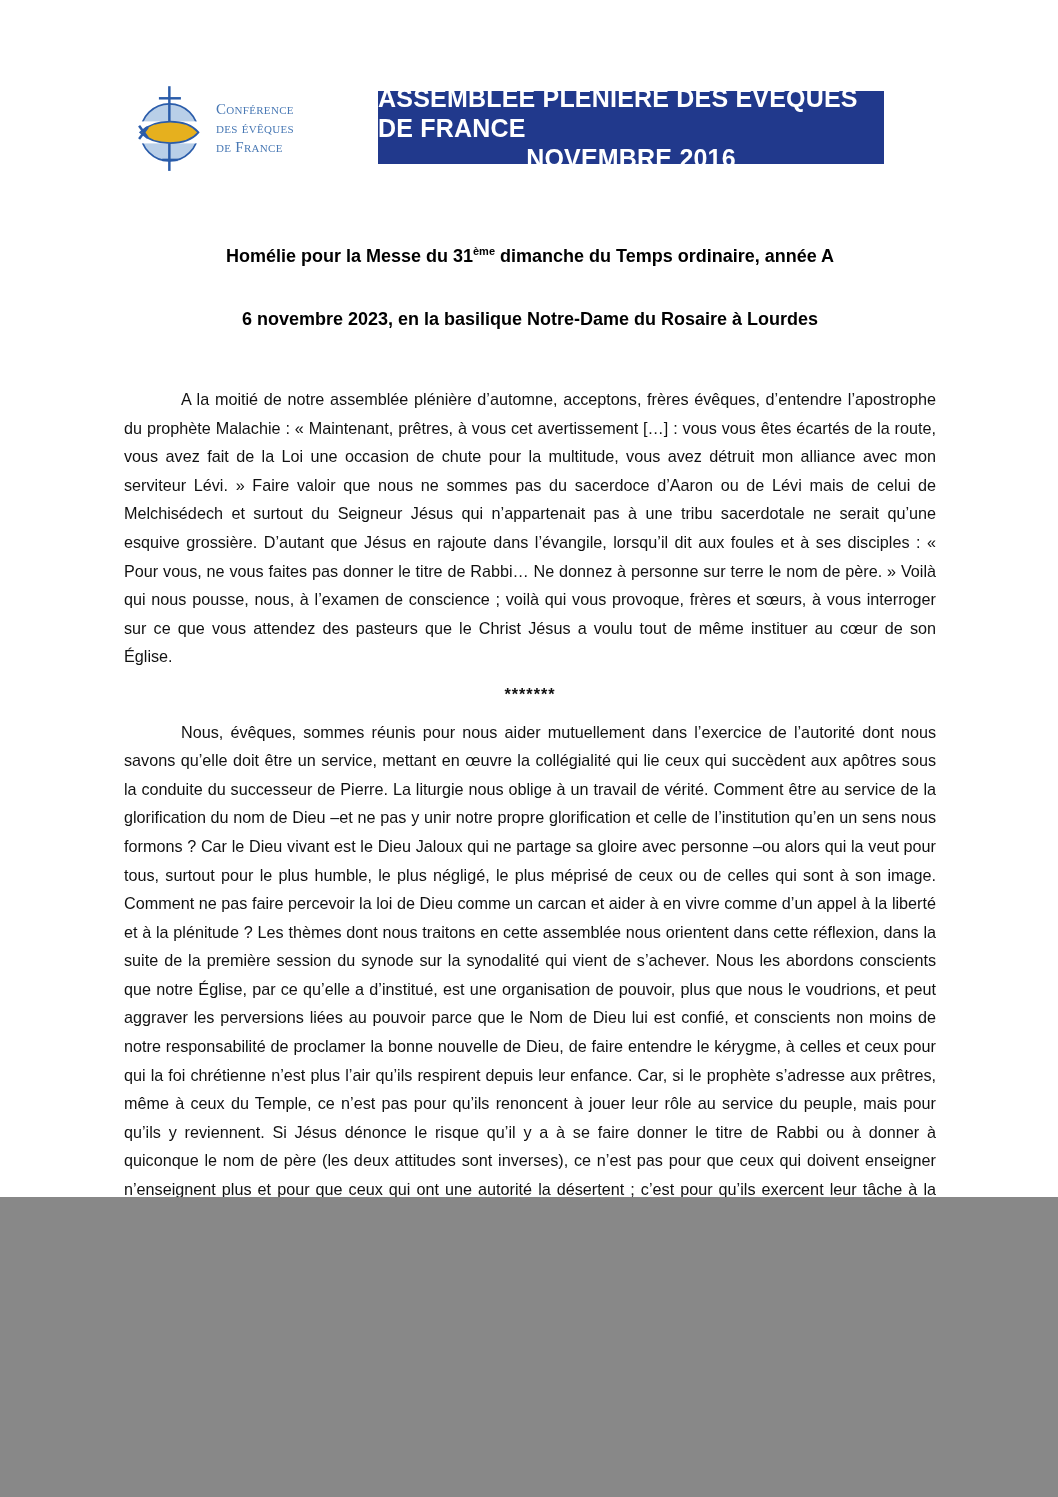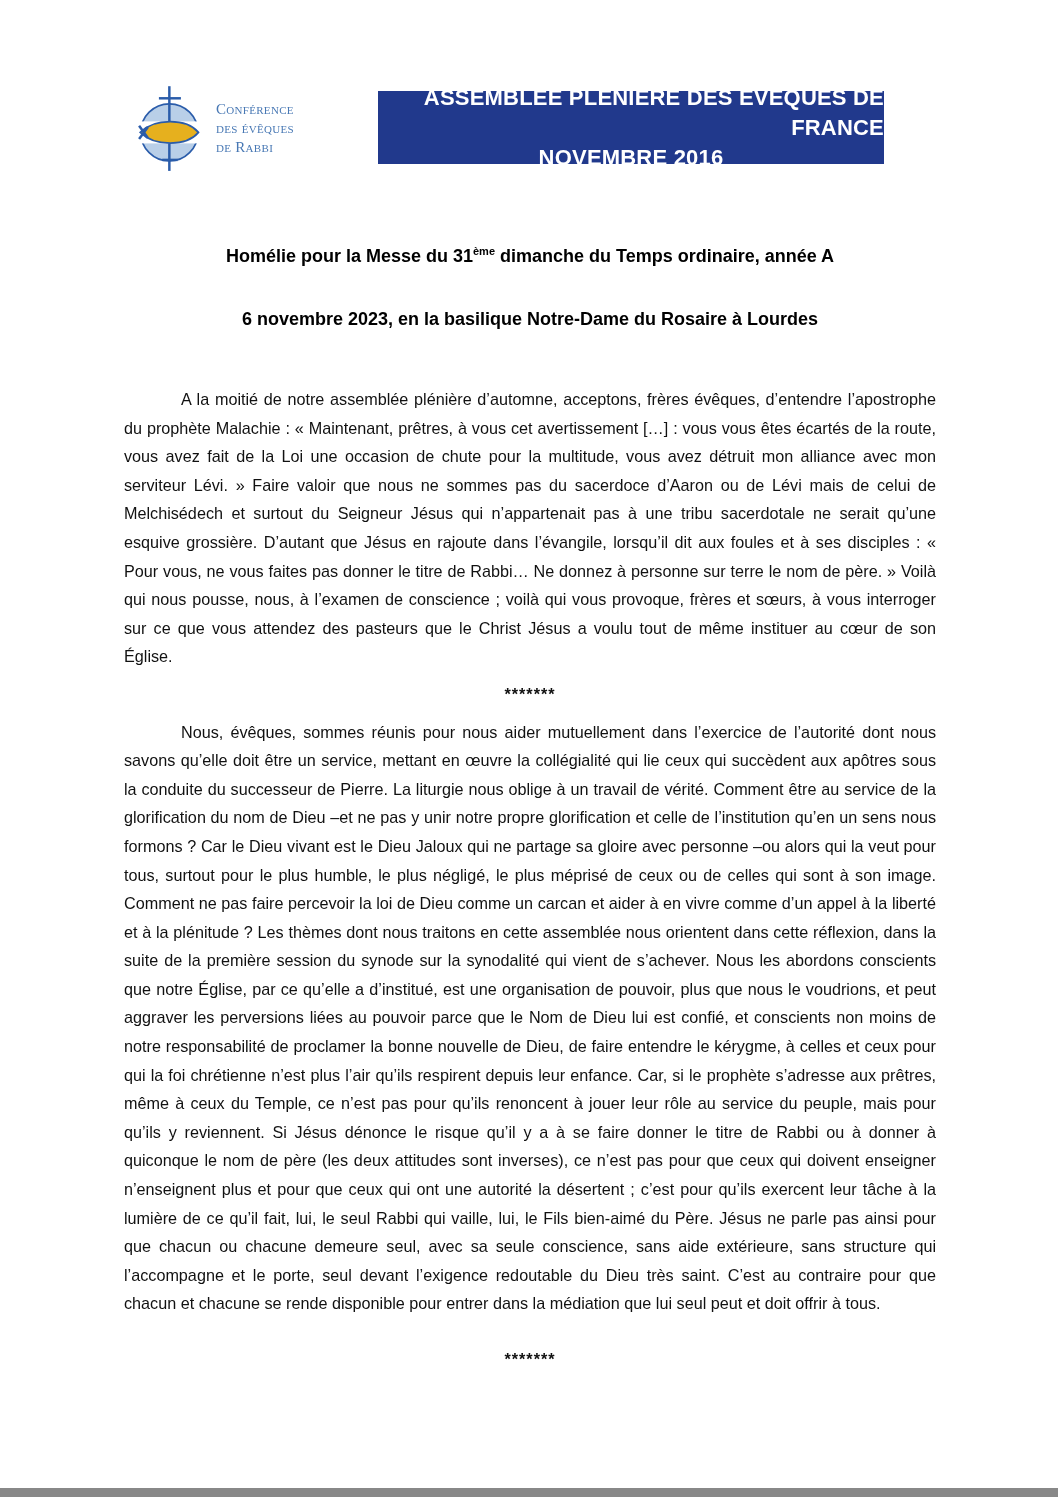--- a/index.html
+++ b/index.html
@@ -9,21 +9,21 @@
     --logo-light:#b9cfe8;
     --logo-gold:#e6b01e;
     --logo-text:#4878b4;
     --ink:#111111;
   }
   *{margin:0;padding:0;box-sizing:border-box;}
   html,body{background:#888;}
   .page{
     position:relative;
     width:1058px;
-    height:1488px;
+    height:1197px;
     margin:0 auto;
     background:#ffffff;
     font-family:"Liberation Sans","DejaVu Sans",sans-serif;
     color:var(--ink);
     overflow:hidden;
   }
   
   .logo-block{
     position:absolute;
     left:138px;
@@ -51,23 +51,23 @@
     left:378px;
     top:91px;
     width:506px;
     height:73px;
     background:var(--banner-bg);
     color:var(--banner-text);
     display:flex;
     flex-direction:column;
     justify-content:center;
     align-items:center;
-    text-align:right;
+    text-align:left;
     font-weight:bold;
-    font-size:22px;
+    font-size:25px;
     line-height:30px;
     letter-spacing:.2px;
   }
   
   .content{
     position:absolute;
     left:124px;
     top:244px;
     width:812px;
   }
@@ -117,21 +117,21 @@
       <rect class="band" x="0" y="68" width="114" height="40"></rect>
 
       <path class="fish" d="M4 88 C 30 62, 88 62, 110 88 C 88 114, 30 114, 4 88 Z"></path>
 
       <line class="crossline" x1="2" y1="76" x2="18" y2="98"></line>
       <line class="crossline" x1="2" y1="100" x2="18" y2="78"></line>
     </svg>
     <div class="logo-text">
       <div>Conférence</div>
       <div>des évêques</div>
-      <div>de Rabbi</div>
+      <div>de France</div>
     </div>
   </div>
 
   <div class="banner">
     <div>ASSEMBLÉE PLÉNIÈRE DES ÉVÊQUES DE FRANCE</div>
     <div>NOVEMBRE 2016</div>
   </div>
 
   <div class="content">
 

